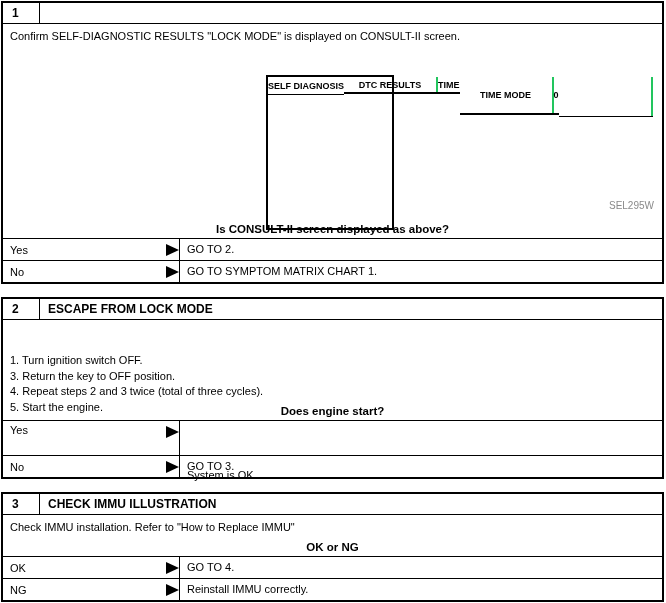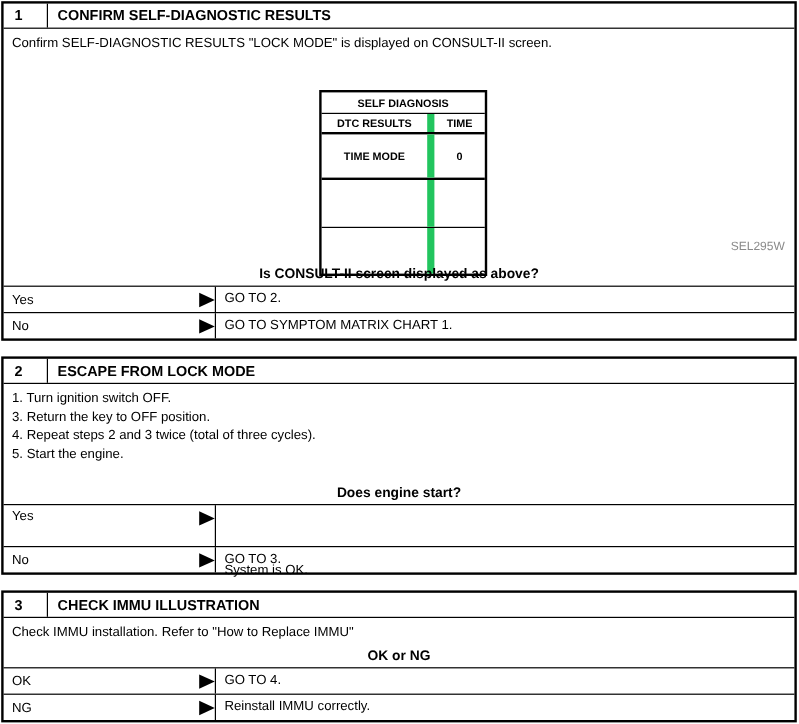--- a/index.html
+++ b/index.html
@@ -64,40 +64,40 @@
     text-align: center;
     font-weight: bold;
     font-size: 11.5px;
   }
 
   
   .cscreen {
     position: absolute;
     left: 263px;
     top: 51px;
-    width: 140px;
+    width: 128px;
     height: 155px;
     border: 2px solid #000;
     font-size: 9px;
     font-weight: bold;
     display: flex;
-    flex-direction: column;
+    flex-direction: row;
   }
   .cs-title {
     height: 18px;
     border-bottom: 1px solid #000;
     display: flex;
     align-items: center;
     justify-content: center;
     flex: 0 0 auto;
   }
   .cs-row { display: flex; flex: 0 0 auto; }
   .cs-c1 {
     width: 94px;
-    border-right: 6px solid #22c55e;
+    border-right: 2px solid #22c55e;
     display: flex;
     align-items: center;
     justify-content: center;
     flex: 0 0 auto;
     text-align: right;
   }
   .cs-c2 {
     flex: 1;
     display: flex;
     align-items: center;
@@ -149,32 +149,31 @@
   .arrow-icon {
     width: 0; height: 0;
     border-top: 6px solid transparent;
     border-bottom: 6px solid transparent;
     border-left: 13px solid #000;
     flex: 0 0 auto;
   }
   .drow-tall .arrow-icon { margin-top: 2px; }
 
   
-  .steps { padding: 5px 7px 0 7px; }
+  .steps { padding: 5px 7px 0 7px; margin-top: 28px; }
   .step-line { line-height: 15.6px; }
 </style>
 </head>
 <body>
 
 <div class="page">
 
   <section class="block block-1">
     <div class="block-header">
       <div class="step-num">1</div>
-      <div class="step-title">CONFIRM SELF-DIAGNOSTIC RESULTS</div>
     </div>
     <div class="block-body">
       <div class="desc-text">Confirm SELF-DIAGNOSTIC RESULTS "LOCK MODE" is displayed on CONSULT-II screen.</div>
 
       <div class="cscreen">
         <div class="cs-title">SELF DIAGNOSIS</div>
         <div class="cs-row cs-head">
           <div class="cs-c1">DTC RESULTS</div>
           <div class="cs-c2">TIME</div>
         </div>

